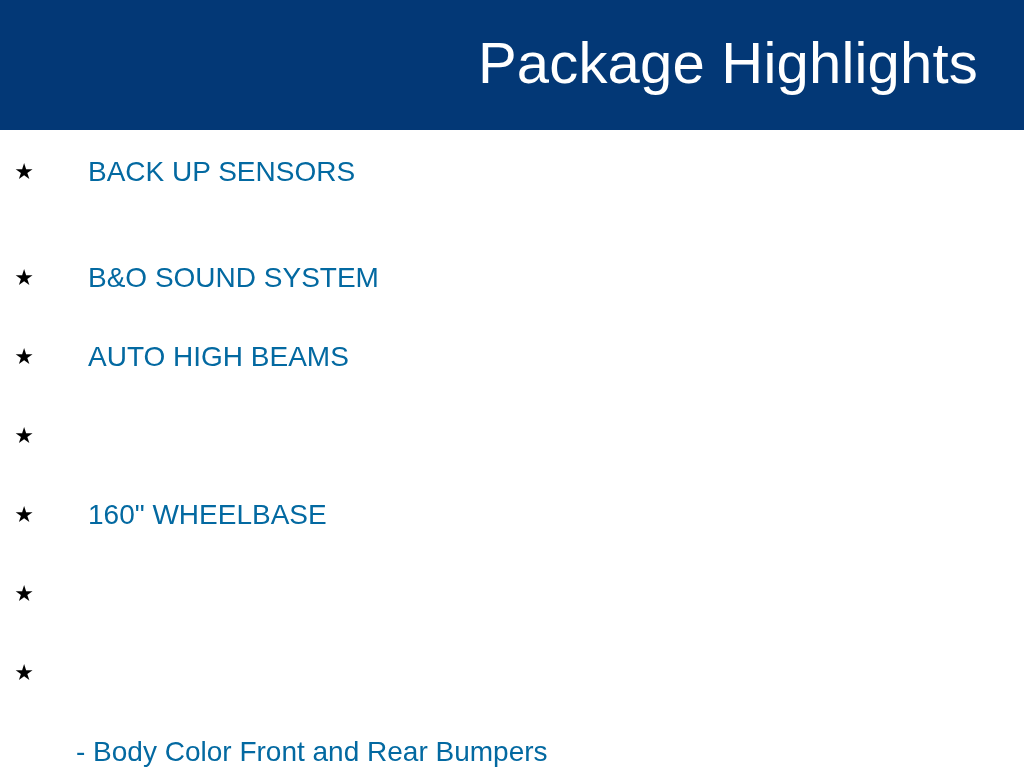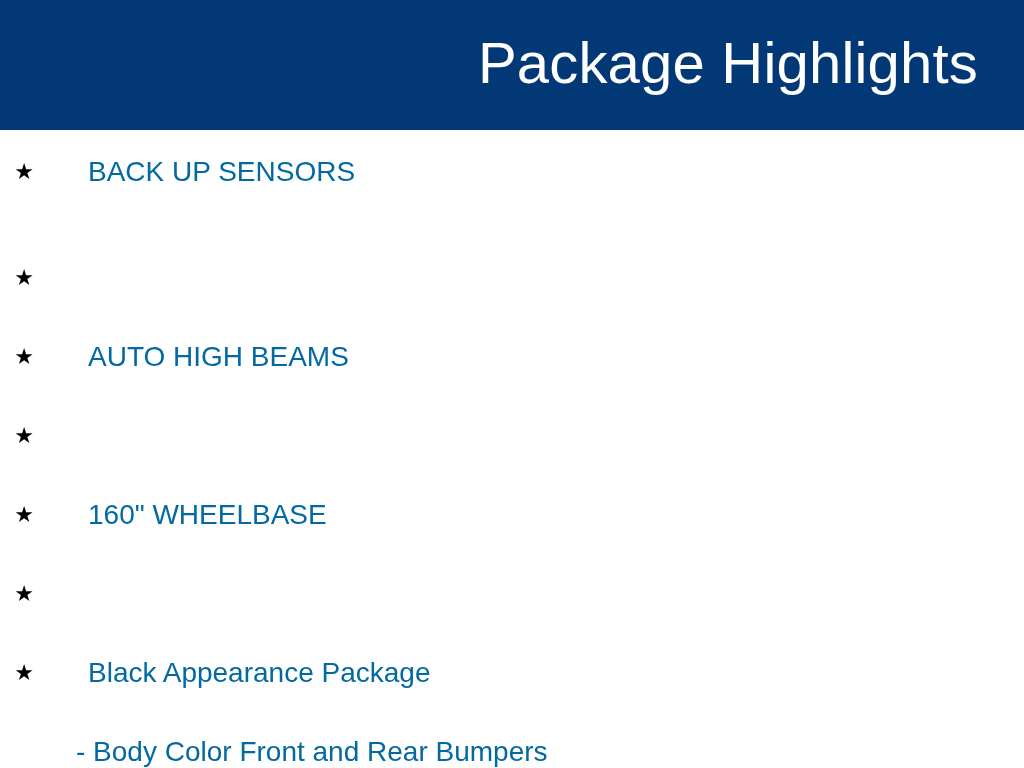--- a/index.html
+++ b/index.html
@@ -121,20 +121,21 @@
 
   <ul id="highlights-list">
 
     <li class="highlight-row">
       <span class="bullet-star">★</span>
       <span class="highlight-text">BACK UP SENSORS</span>
     </li>
 
     <li class="highlight-row">
       <span class="bullet-star">★</span>
+      <span class="highlight-text">B&amp;O SOUND SYSTEM</span>
     </li>
 
     <li class="highlight-row">
       <span class="bullet-star">★</span>
       <span class="highlight-text">AUTO HIGH BEAMS</span>
     </li>
 
     <li class="highlight-row">
       <span class="bullet-star">★</span>
     </li>
@@ -143,21 +144,20 @@
       <span class="bullet-star">★</span>
       <span class="highlight-text">160" WHEELBASE</span>
     </li>
 
     <li class="highlight-row">
       <span class="bullet-star">★</span>
     </li>
 
     <li class="highlight-row">
       <span class="bullet-star">★</span>
-      <span class="highlight-text">Black Appearance Package</span>
     </li>
 
     <li class="highlight-row sub">
       <span class="highlight-text">- Body Color Front and Rear Bumpers</span>
     </li>
 
   </ul>
 
 </div>
 

